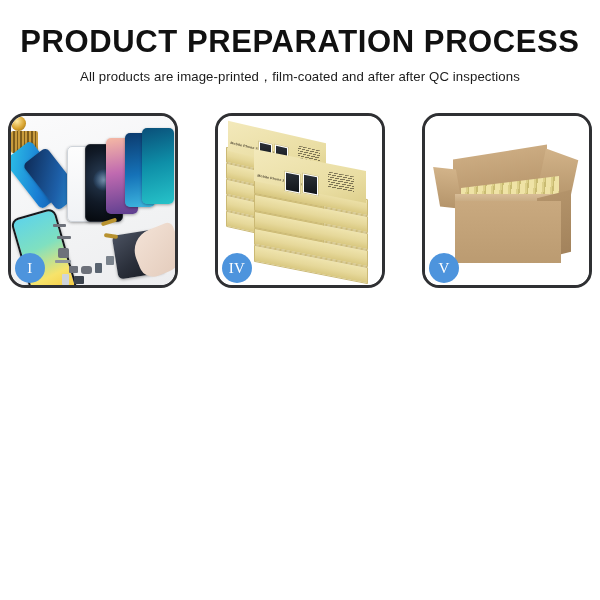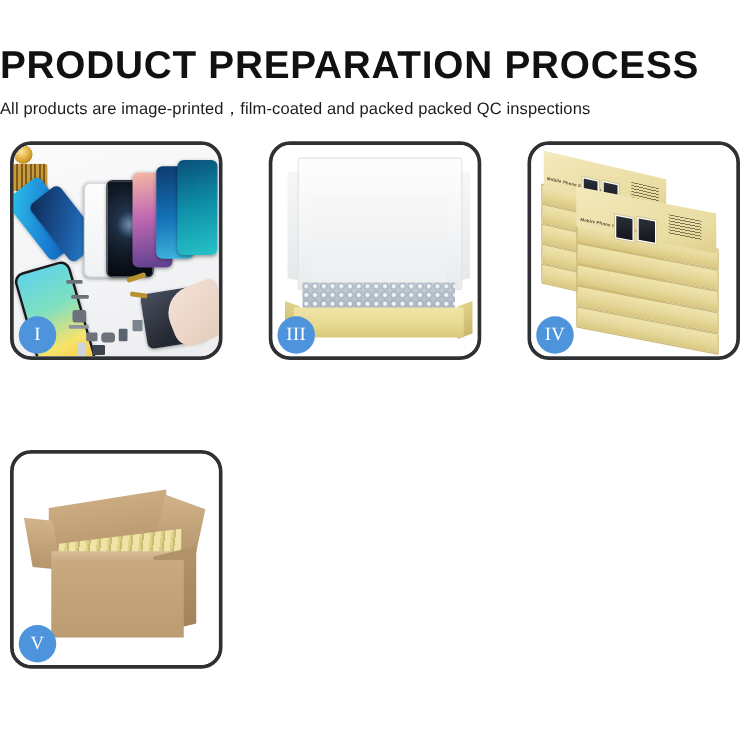--- a/index.html
+++ b/index.html
@@ -10,21 +10,21 @@
   body {
     width: 600px;
     height: 600px;
     font-family: "Liberation Sans", sans-serif;
     color: #1a1a1a;
     overflow: hidden;
     position: relative;
   }
 
   
-  #header { padding-top: 36px; }
+  #header { text-align: center; padding-top: 26px; }
   #main-title {
     font-size: 31px;
     font-weight: bold;
     letter-spacing: 0.6px;
     color: #111111;
     line-height: 1.05;
     white-space: nowrap;
   }
   #subtitle {
     margin-top: 9px;
@@ -368,21 +368,21 @@
     width: 16px; height: 12px;
     background: rgba(130,104,70,.45);
     transform: skewY(14deg);
   }
 </style>
 </head>
 <body>
 
 <div id="header">
   <div id="main-title">PRODUCT PREPARATION PROCESS</div>
-  <div id="subtitle">All products are image-printed，film-coated and packed packed QC inspections</div>
+  <div id="subtitle">All products are image-printed，film-coated and after after QC inspections</div>
 </div>
 
 <div id="panel-grid">
 
   <div class="panel">
     <div class="panel-photo p1">
       <div class="phone ph-blue"></div>
       <div class="phone ph-blue2"></div>
       <div class="phone ph-glass"></div>
       <div class="phone ph-dark"></div>
@@ -404,33 +404,20 @@
       <div class="part" style="left:63px;top:160px;width:10px;height:8px;background:#3c434d;"></div>
       <div class="part flex-cable" style="left:90px;top:104px;width:16px;height:4px;transform:rotate(-18deg);"></div>
       <div class="part flex-cable" style="left:93px;top:118px;width:14px;height:4px;transform:rotate(8deg);"></div>
       <div class="part" style="left:44px;top:144px;width:16px;height:3px;background:#8e959d;"></div>
       <div class="p1-hand"></div>
     </div>
     <div class="badge">I</div>
   </div>
 
 
-  <div class="panel">
-    <div class="panel-photo p3">
-      <div class="b3-flapL"></div>
-      <div class="b3-flapR"></div>
-      <div class="b3-lid"></div>
-      <div class="b3-lid-inner"></div>
-      <div class="b3-bubble"></div>
-      <div class="b3-cornerL"></div>
-      <div class="b3-cornerR"></div>
-      <div class="b3-front"></div>
-    </div>
-    <div class="badge">III</div>
-  </div>
 
   <div class="panel">
     <div class="panel-photo p4">
 
       <div class="stack-box" style="left:8px;top:42px;width:96px;height:14px;transform:skewY(13deg);"></div>
       <div class="stack-box" style="left:8px;top:58px;width:96px;height:14px;transform:skewY(13deg);"></div>
       <div class="stack-box" style="left:8px;top:74px;width:96px;height:14px;transform:skewY(13deg);"></div>
       <div class="stack-box" style="left:8px;top:90px;width:96px;height:14px;transform:skewY(13deg);"></div>
       <div class="stack-box" style="left:8px;top:106px;width:96px;height:14px;transform:skewY(13deg);"></div>
 

